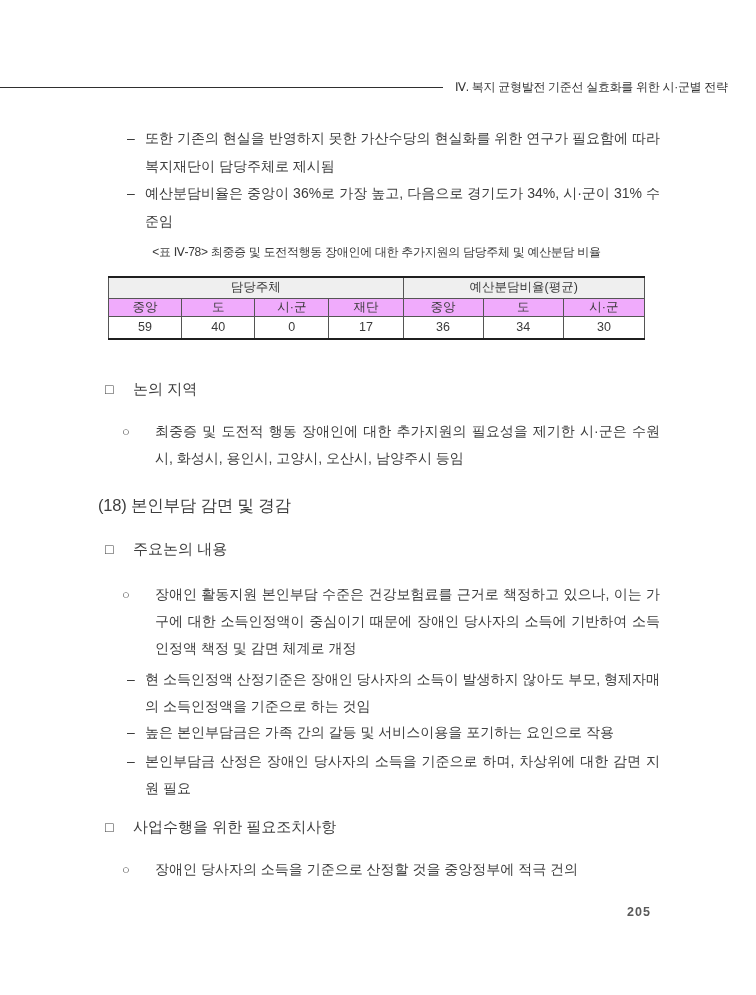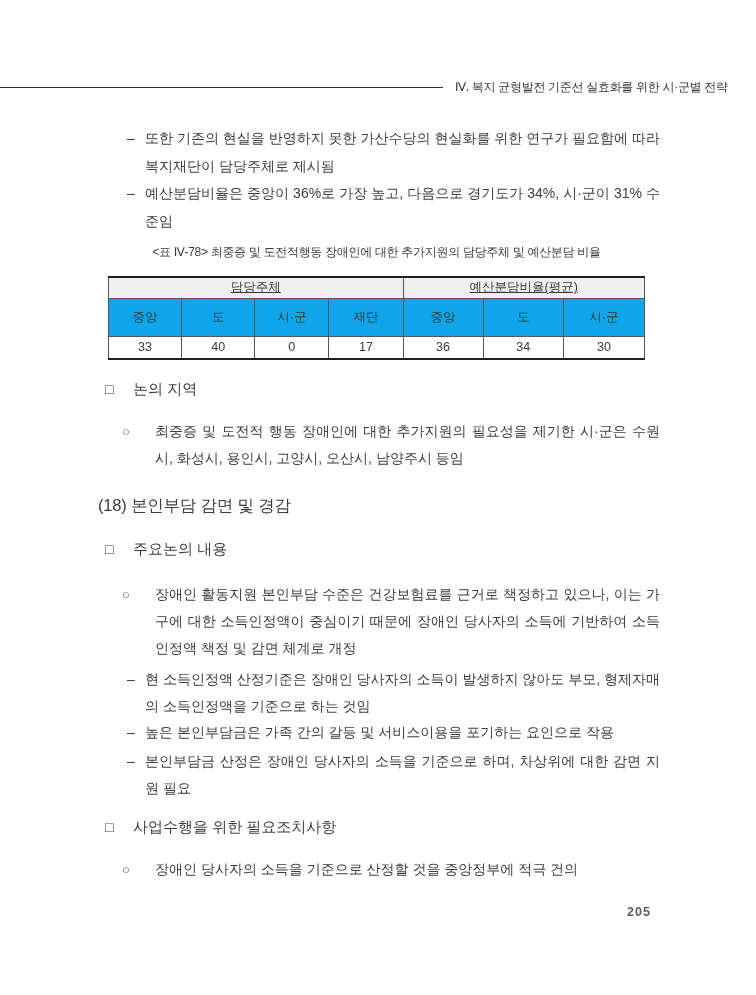--- a/index.html
+++ b/index.html
@@ -79,22 +79,22 @@
     border-top: 2px solid #1f1f1f;
     border-bottom: 2px solid #1f1f1f;
   }
   table.data-table th, table.data-table td {
     border: 1px solid #555555;
     text-align: center;
     vertical-align: middle;
     font-weight: normal;
     padding: 0;
   }
-  table.data-table tr.group-row th  { height: 21px; background: #efefef; text-decoration: underline; }
-  table.data-table tr.cols-row  th  { height: 38px; background: #0ea5e9; }
+  table.data-table tr.group-row th  { height: 21px; background: #efefef; }
+  table.data-table tr.cols-row  th  { height: 18px; background: #f0abfc; }
   table.data-table tr.vals-row  td  { height: 23px; background: #ffffff; }
 
   
   .page-number {
     position: absolute;
     left: 627px; top: 905px;
     font-size: 12.5px;
     color: #595959;
     letter-spacing: 1px;
     font-weight: bold;
@@ -137,21 +137,21 @@
       <tr class="cols-row">
         <th>중앙</th>
         <th>도</th>
         <th>시·군</th>
         <th>재단</th>
         <th>중앙</th>
         <th>도</th>
         <th>시·군</th>
       </tr>
       <tr class="vals-row">
-        <td>33</td>
+        <td>59</td>
         <td>40</td>
         <td>0</td>
         <td>17</td>
         <td>36</td>
         <td>34</td>
         <td>30</td>
       </tr>
     </tbody>
   </table>
 

